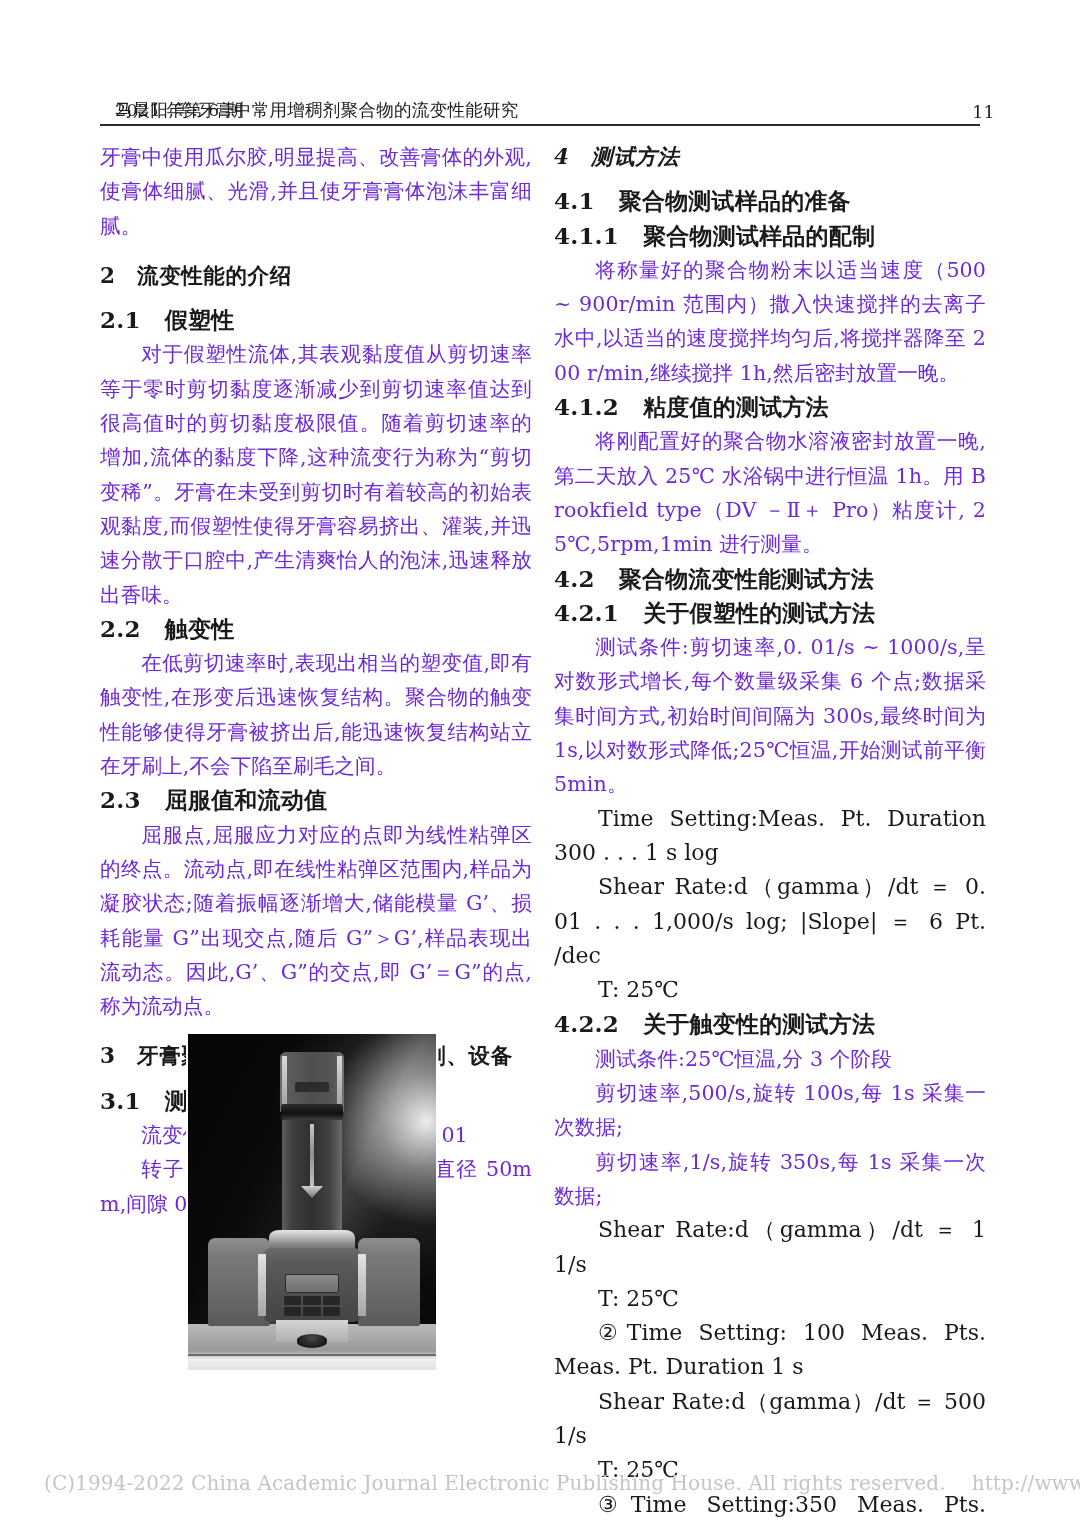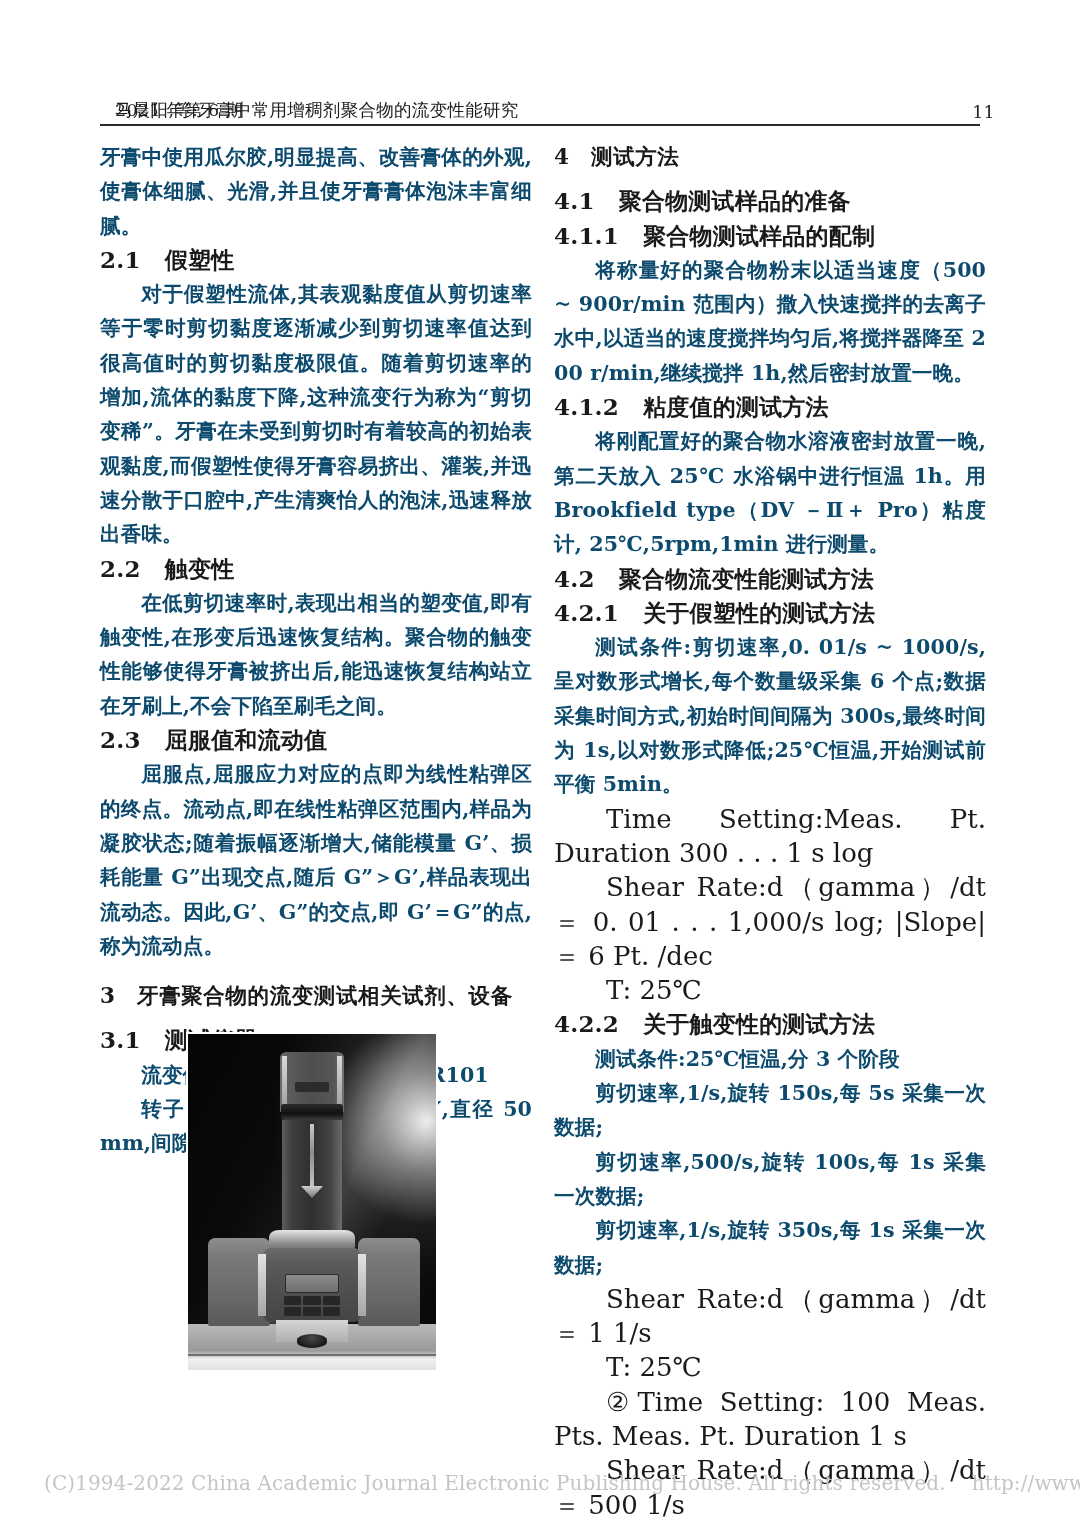--- a/index.html
+++ b/index.html
@@ -71,22 +71,21 @@
 
   
   .p {
     font-size: 20.6px;
     line-height: 34.3px;
     text-align: justify;
     text-justify: inter-character;
     text-align-last: left;
     word-break: break-all;
     letter-spacing: 0.1px;
-    color: #0c4a6e;
-    font-weight: bold;
+    color: #6d28d9;
   }
   .p.indent { text-indent: 2em; }
 
   
   .h1sec {
     font-size: 21.5px;
     line-height: 34.3px;
     font-weight: bold;
     margin-top: 16px !important;
     margin-bottom: 10px !important;
@@ -99,21 +98,21 @@
   .h2sec {
     font-size: 23px;
     line-height: 34.3px;
     padding-left: 1.45em;
     letter-spacing: 0.2px;
   }
   .h2sec .num { margin-right: 1.05em; }
 
   
   .param {
-    font-size: 26px;
+    font-size: 22px;
     line-height: 34.3px;
     text-align: justify;
     text-justify: inter-character;
     text-align-last: left;
     word-break: break-word;
     text-indent: 2em;
   }
 
   
   .figure {
@@ -329,20 +328,23 @@
     <span class="header-issue">2021 年第 6 期</span>
     <span class="header-title">马晨阳,等:牙膏中常用增稠剂聚合物的流变性能研究</span>
     <span class="header-pageno">11</span>
   </div>
   <div class="header-rule"></div>
 
   <div class="col col-left">
 
     <p class="p">牙膏中使用瓜尔胶,明显提高、改善膏体的外观,使膏体细腻、光滑,并且使牙膏膏体泡沫丰富细腻。</p>
 
+    <h2 class="h1sec">
+      <span class="num">2</span><span>流变性能的介绍</span>
+    </h2>
 
     <h3 class="h2sec">
       <span class="num">2.1</span><span>假塑性</span>
     </h3>
     <p class="p indent">对于假塑性流体,其表观黏度值从剪切速率等于零时剪切黏度逐渐减少到剪切速率值达到很高值时的剪切黏度极限值。随着剪切速率的增加,流体的黏度下降,这种流变行为称为“剪切变稀”。牙膏在未受到剪切时有着较高的初始表观黏度,而假塑性使得牙膏容易挤出、灌装,并迅速分散于口腔中,产生清爽怡人的泡沫,迅速释放出香味。</p>
 
     <h3 class="h2sec">
       <span class="num">2.2</span><span>触变性</span>
     </h3>
     <p class="p indent">在低剪切速率时,表现出相当的塑变值,即有触变性,在形变后迅速恢复结构。聚合物的触变性能够使得牙膏被挤出后,能迅速恢复结构站立在牙刷上,不会下陷至刷毛之间。</p>
@@ -386,21 +388,21 @@
         <span></span>
         <span></span>
       </div>
       <div class="pedestal"></div>
       <div class="foot"></div>
     </div>
   </div>
 
   <div class="col col-right">
 
-    <h2 class="h1sec" style="margin-top:0 !important;">
+    <h2 class="h1sec" style="margin-top:0 !important;font-style:italic;">
       <span class="num">4</span><span>测试方法</span>
     </h2>
 
     <h3 class="h2sec">
       <span class="num">4.1</span><span>聚合物测试样品的准备</span>
     </h3>
 
     <h3 class="h2sec">
       <span class="num">4.1.1</span><span>聚合物测试样品的配制</span>
     </h3>
@@ -420,21 +422,20 @@
     </h3>
     <p class="p indent">测试条件:剪切速率,0. 01/s ~ 1000/s,呈对数形式增长,每个数量级采集 6 个点;数据采集时间方式,初始时间间隔为 300s,最终时间为 1s,以对数形式降低;25℃恒温,开始测试前平衡 5min。</p>
     <p class="param">Time Setting:Meas.  Pt.  Duration 300 . . .  1 s log</p>
     <p class="param">Shear Rate:d（gamma）/dt ＝ 0. 01 . . .  1,000/s log; |Slope| ＝ 6 Pt.  /dec</p>
     <p class="param">T: 25℃</p>
 
     <h3 class="h2sec">
       <span class="num">4.2.2</span><span>关于触变性的测试方法</span>
     </h3>
     <p class="p indent">测试条件:25℃恒温,分 3 个阶段</p>
-    <p class="p indent">剪切速率,1/s,旋转 150s,每 5s 采集一次数据;</p>
     <p class="p indent">剪切速率,500/s,旋转 100s,每 1s 采集一次数据;</p>
     <p class="p indent">剪切速率,1/s,旋转 350s,每 1s 采集一次数据;</p>
 
     <p class="param">Shear Rate:d（gamma）/dt ＝ 1 1/s</p>
     <p class="param">T: 25℃</p>
 
     <p class="param">②Time Setting: 100 Meas. Pts.    Meas. Pt. Duration 1 s</p>
     <p class="param">Shear Rate:d（gamma）/dt ＝ 500 1/s</p>
     <p class="param">T: 25℃</p>
 

